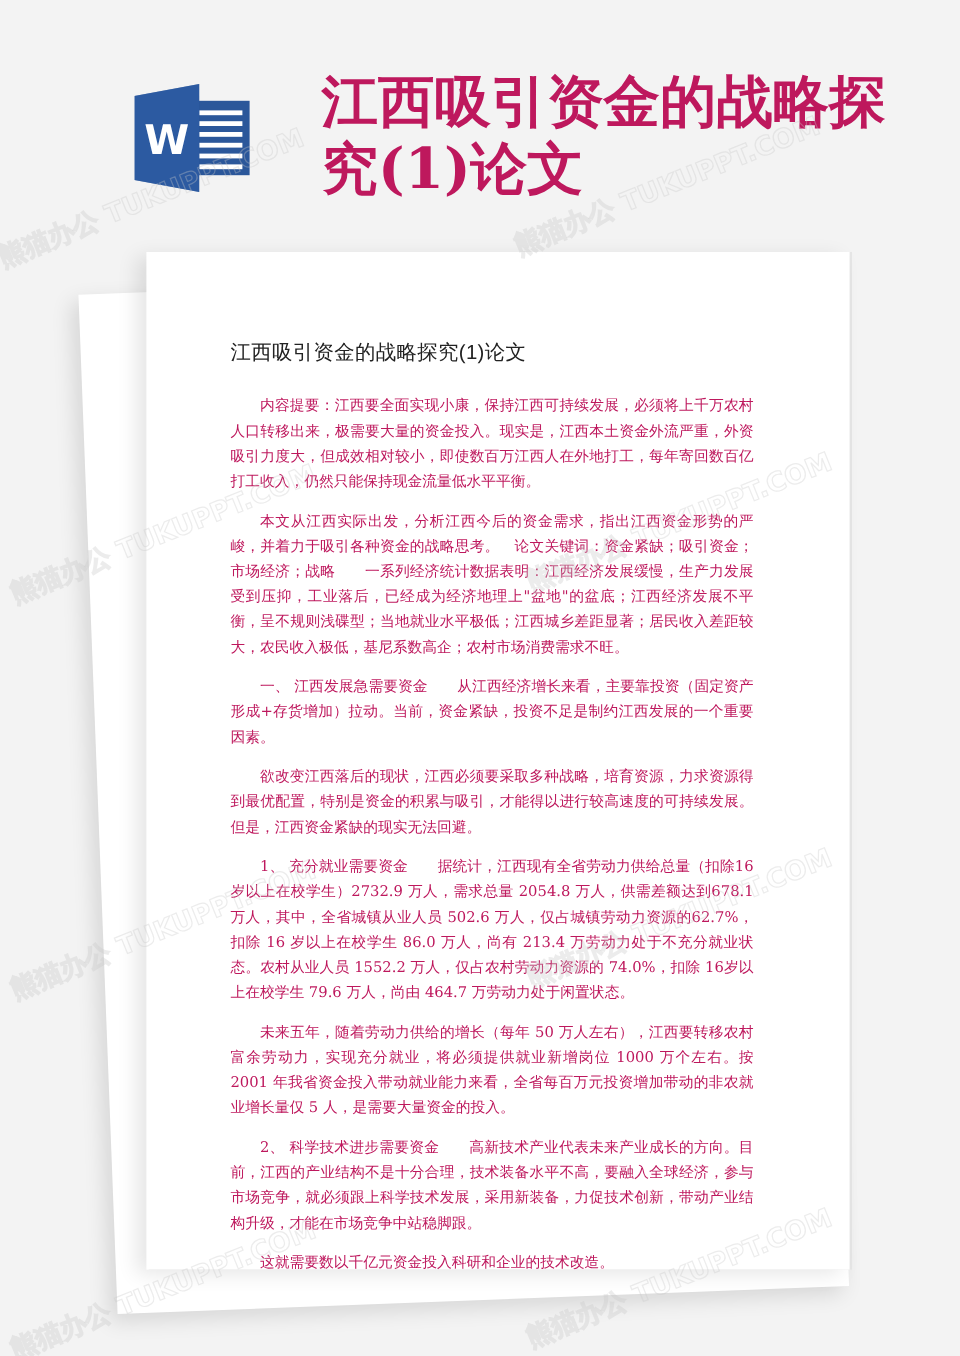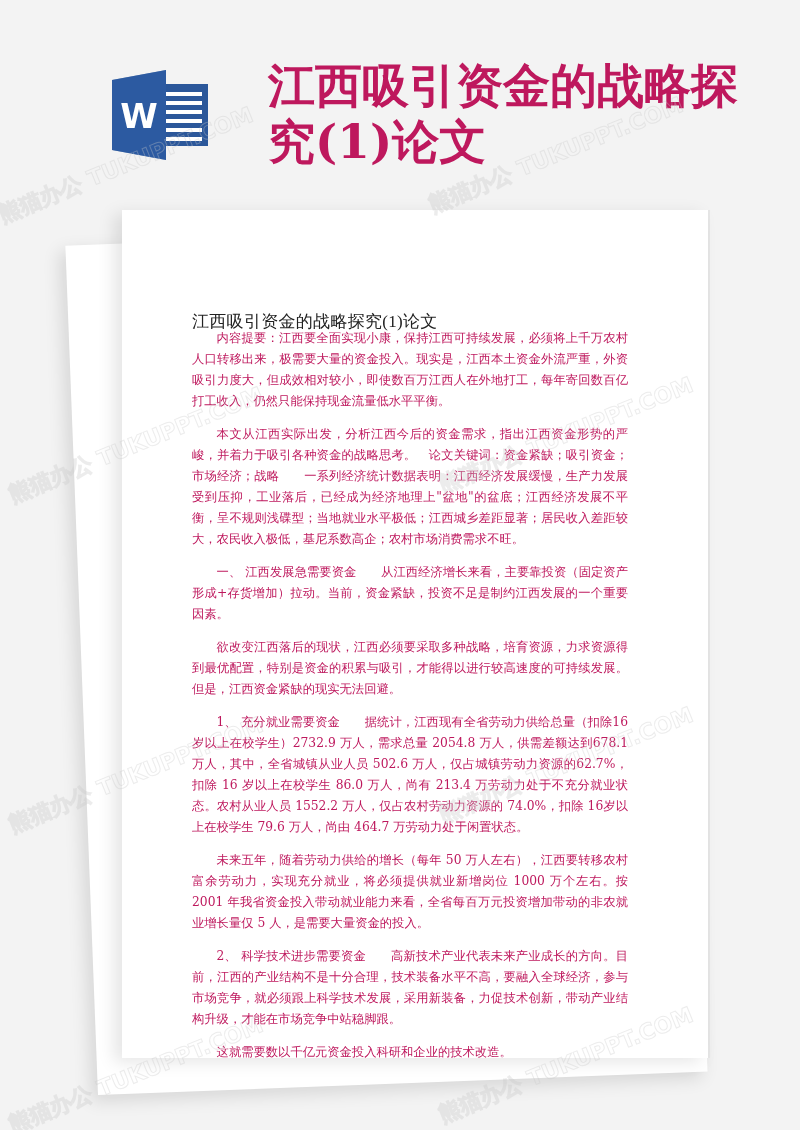--- a/index.html
+++ b/index.html
@@ -21,23 +21,22 @@
     transform: rotate(-2.2deg); transform-origin: 0 100%;
     box-shadow: -6px 6px 18px rgba(0,0,0,0.12);
   }
   .page {
     position:absolute; left:122px; top:210px; width:586px; height:848px;
     background:#ffffff;
     box-shadow: -8px 4px 16px rgba(0,0,0,0.10), 2px 0 0 #e6e6e6;
   }
   .doc-title {
     position:absolute; left:70px; top:72px; width:470px;
-    font-family:Liberation Serif, serif; font-size:17px; color:#222;
+    font-family:Liberation Sans, sans-serif; font-size:17px; color:#222;
     letter-spacing:0.3px;
-    margin-top:28px;
   }
   .body {
     position:absolute; left:70px; top:118px; width:436px;
     font-family:"DejaVu Serif", serif; font-size:12.3px; line-height:21px; color:#be185d;
     text-align:justify;
   }
   .para { text-indent:2em; margin:0 0 12px 0; }
   .watermark {
     position:absolute; font-family:"DejaVu Sans", sans-serif; font-size:22px; font-weight:bold;
     color:rgba(255,255,255,0.0); -webkit-text-stroke:1px rgba(200,200,200,0.35);

